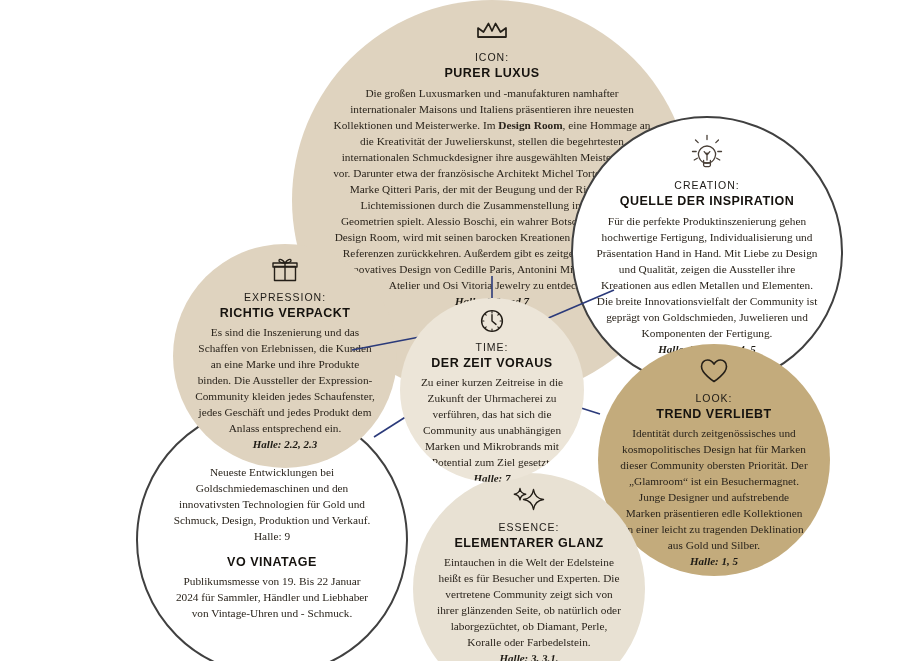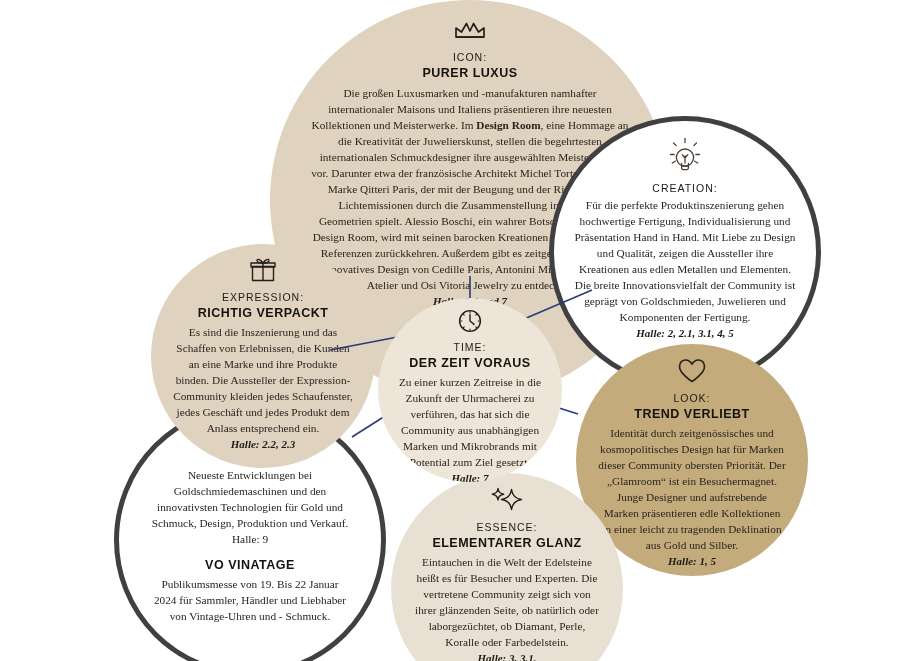--- a/index.html
+++ b/index.html
@@ -6,20 +6,21 @@
   html, body {
     width: 923px; height: 661px;
     background: #ffffff;
     font-family: "Liberation Serif", "DejaVu Serif", serif;
     overflow: hidden;
   }
   #stage {
     position: relative;
     width: 876px; height: 661px;
     background: #ffffff;
+    margin-left: 22px;
   }
 
   
   #connectors {
     position: absolute; left: 0; top: 0;
     width: 923px; height: 661px;
     pointer-events: none;
     z-index: 5;
   }
 
@@ -30,21 +31,21 @@
     display: flex;
     flex-direction: column;
     align-items: center;
     text-align: center;
     overflow: hidden;
   }
   .bubble.fill-sand   { background: #dfd3bf; }
   .bubble.fill-gold   { background: #c3ab7c; }
   .bubble.fill-cream  { background: #ece5d8; }
   .bubble.fill-ivory  { background: #e8e1d3; }
-  .bubble.fill-white  { background: #ffffff; border: 5px solid #404040; }
+  .bubble.fill-white  { background: #ffffff; border: 2px solid #404040; }
 
   .z1 { z-index: 1; }
   .z2 { z-index: 2; }
   .z3 { z-index: 3; }
   .z4 { z-index: 4; }
   .z6 { z-index: 6; }
 
   .inner {
     width: 100%;
     padding: 0 6px;
@@ -140,20 +141,21 @@
             <line x1="27.5" y1="6" x2="24.8" y2="8.6"></line>
             <line x1="1.5" y1="17.5" x2="5.2" y2="17.5"></line>
             <line x1="30.5" y1="17.5" x2="26.8" y2="17.5"></line>
             <line x1="3.2" y1="26" x2="6.3" y2="24.2"></line>
             <line x1="28.8" y1="26" x2="25.7" y2="24.2"></line>
           </g>
         </svg>
       </span>
       <div style="height:8px"></div>
       <div class="eyebrow">CREATION:</div>
+      <div class="headline">QUELLE DER INSPIRATION</div>
       <p class="body" style="max-width:228px; margin-top:2px;">Für die perfekte Produktinszenierung gehen hochwertige Fertigung, Individualisierung und Präsentation Hand in Hand. Mit Liebe zu Design und Qualität, zeigen die Aussteller ihre Kreationen aus edlen Metallen und Elementen. Die breite Innovationsvielfalt der Community ist geprägt von Goldschmieden, Juwelieren und Komponenten der Fertigung.</p>
       <div class="halle">Halle: 2, 2.1, 3.1, 4, 5</div>
     </div>
   </div>
 
   <div class="bubble fill-sand z3" style="left:151px; top:244px; width:224px; height:224px; padding-top:12px;">
     <div class="inner" style="max-width:196px;">
       <span class="icon">
         <svg width="28" height="28" viewBox="0 0 28 28">
           <g stroke="#241f18" stroke-width="1.4" fill="none" stroke-linejoin="round">

